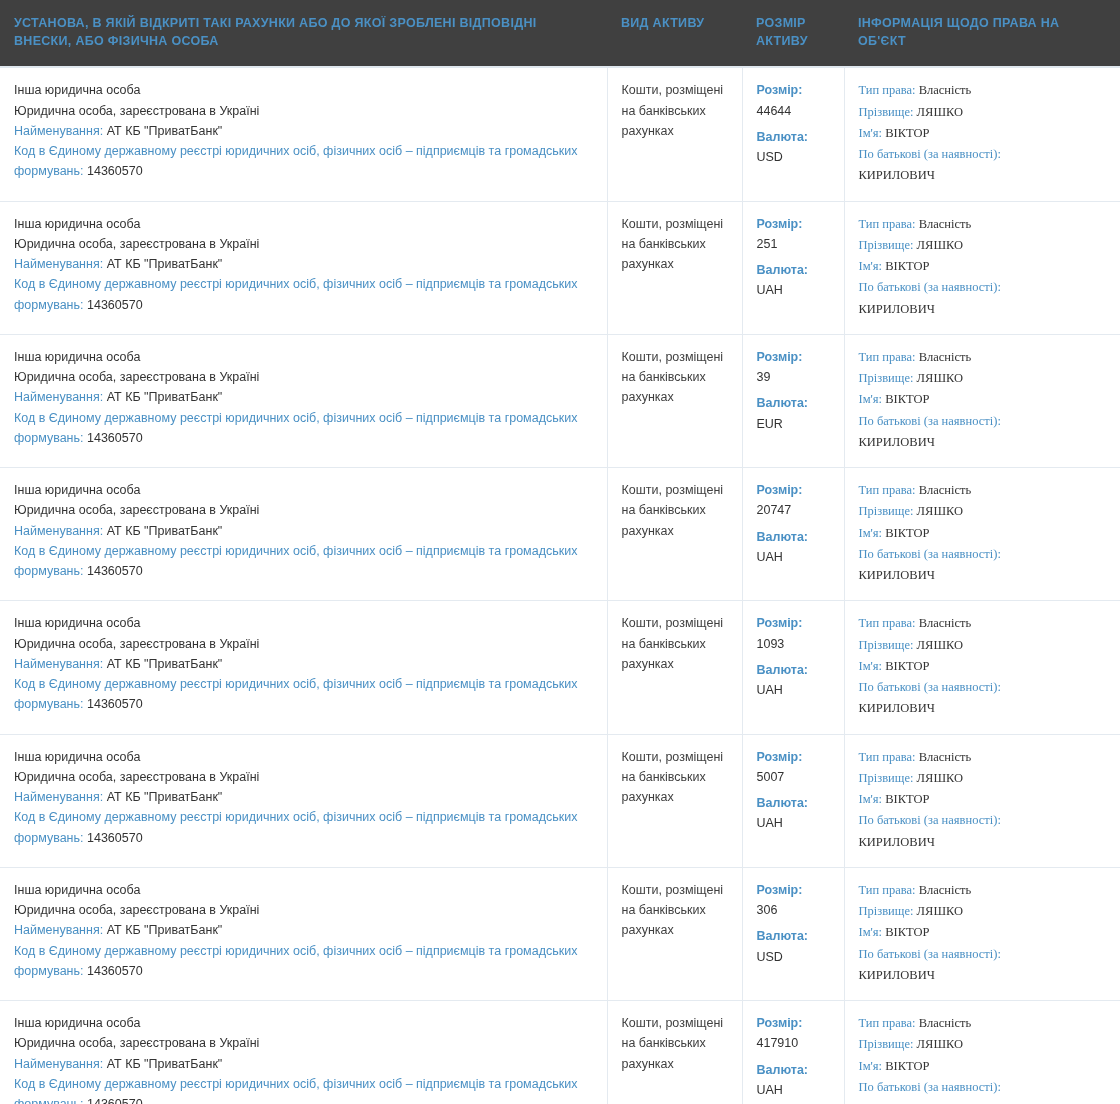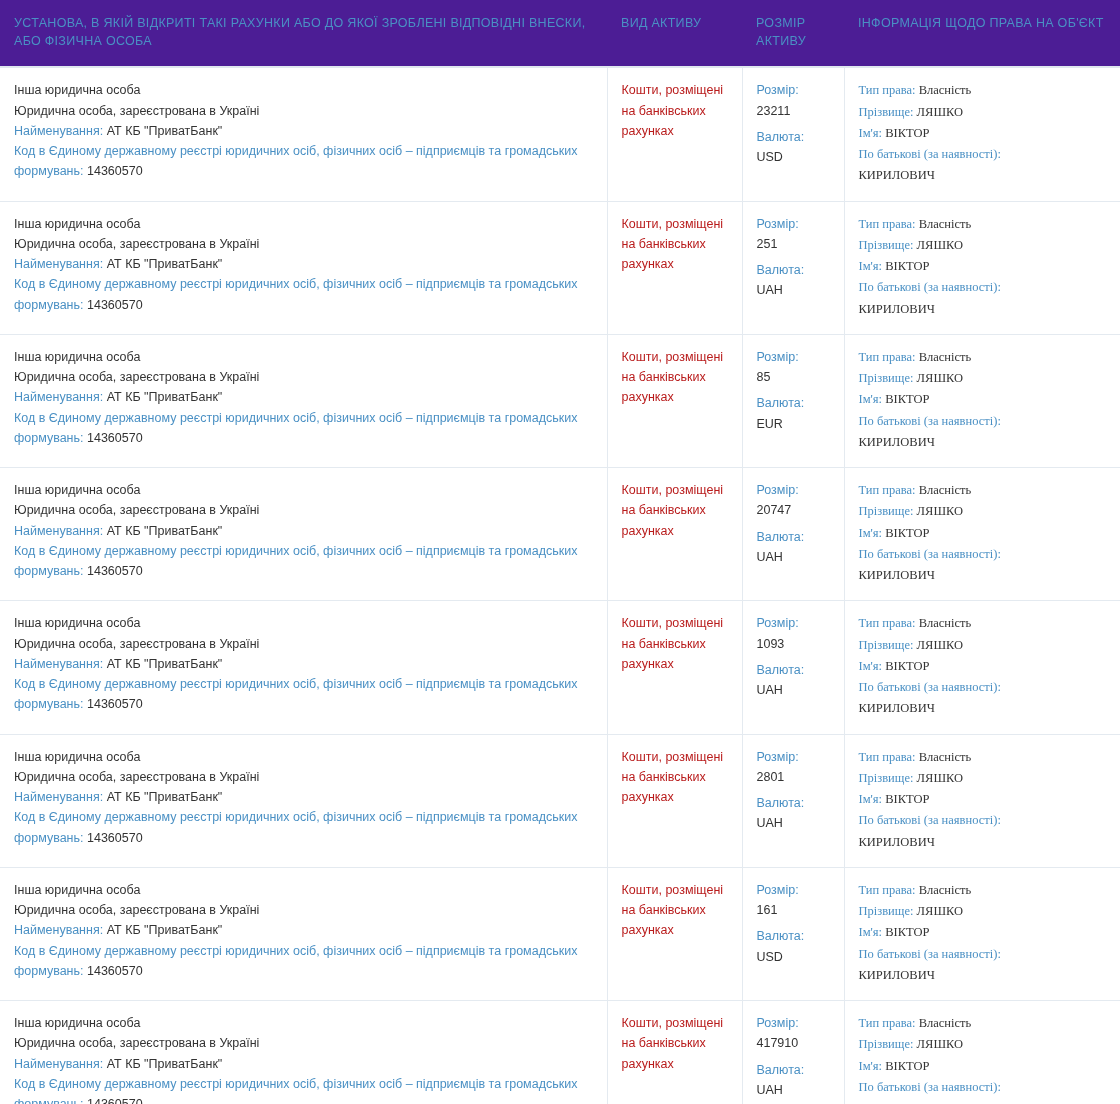--- a/index.html
+++ b/index.html
@@ -14,24 +14,24 @@
     min-height: 1104px;
     background: #ffffff;
     position: relative;
   }
   table.declaration-table {
     width: 1120px;
     border-collapse: collapse;
     table-layout: fixed;
   }
   table.declaration-table thead th {
-    background: #4c1d95;
+    background: #404040;
     color: #4a90c4;
     font-size: 12.5px;
-    font-weight: normal;
+    font-weight: bold;
     letter-spacing: 0.3px;
     text-transform: uppercase;
     text-align: left;
     vertical-align: top;
     padding: 14px 14px 16px 14px;
     border-bottom: 2px solid #dfe7ee;
     line-height: 1.45;
   }
   table.declaration-table thead th.col-institution { width: 607px; }
   table.declaration-table thead th.col-asset-type { width: 135px; }
@@ -53,23 +53,23 @@
 
   .lbl {
     color: #4a90c4;
   }
   .val {
     color: #333333;
   }
   .line { display: block; }
   .line-plain { color: #333333; }
   .rights-line { display: block; margin-bottom: 1px; font-family: Liberation Serif, serif; }
-  .asset-type-text { color: #b91c1c; display: block; line-height: 1.62; }
+  .asset-type-text { color: #404040; display: block; line-height: 1.62; }
   .size-block { display: block; }
-  .size-block .lbl { display: block; }
+  .size-block .lbl { display: block; font-weight: bold; }
   .size-block .val { display: block; margin-bottom: 6px; }
 </style>
 </head>
 <body>
 
 <div class="page">
   <table class="declaration-table">
     <thead>
       <tr>
         <th class="col-institution">УСТАНОВА, В ЯКІЙ ВІДКРИТІ ТАКІ РАХУНКИ АБО ДО ЯКОЇ ЗРОБЛЕНІ ВІДПОВІДНІ ВНЕСКИ, АБО ФІЗИЧНА ОСОБА</th>
@@ -85,21 +85,21 @@
             <span class="line line-plain">Юридична особа, зареєстрована в Україні</span>
             <span class="line"><span class="lbl">Найменування:</span> <span class="val">АТ КБ "ПриватБанк"</span></span>
             <span class="line"><span class="lbl">Код в Єдиному державному реєстрі юридичних осіб, фізичних осіб – підприємців та громадських формувань:</span> <span class="val">14360570</span></span>
           </td>
           <td class="cell-asset-type">
             <span class="asset-type-text">Кошти, розміщені на банківських рахунках</span>
           </td>
           <td class="cell-asset-size">
             <span class="size-block">
               <span class="lbl">Розмір:</span>
-              <span class="val">23211</span>
+              <span class="val">44644</span>
               <span class="lbl">Валюта:</span>
               <span class="val">USD</span>
             </span>
           </td>
           <td class="cell-rights">
             <span class="rights-line"><span class="lbl">Тип права:</span> <span class="val">Власність</span></span>
             <span class="rights-line"><span class="lbl">Прізвище:</span> <span class="val">ЛЯШКО</span></span>
             <span class="rights-line"><span class="lbl">Ім'я:</span> <span class="val">ВІКТОР</span></span>
             <span class="rights-line"><span class="lbl">По батькові (за наявності):</span></span>
             <span class="rights-line"><span class="val">КИРИЛОВИЧ</span></span>
@@ -137,21 +137,21 @@
             <span class="line line-plain">Юридична особа, зареєстрована в Україні</span>
             <span class="line"><span class="lbl">Найменування:</span> <span class="val">АТ КБ "ПриватБанк"</span></span>
             <span class="line"><span class="lbl">Код в Єдиному державному реєстрі юридичних осіб, фізичних осіб – підприємців та громадських формувань:</span> <span class="val">14360570</span></span>
           </td>
           <td class="cell-asset-type">
             <span class="asset-type-text">Кошти, розміщені на банківських рахунках</span>
           </td>
           <td class="cell-asset-size">
             <span class="size-block">
               <span class="lbl">Розмір:</span>
-              <span class="val">85</span>
+              <span class="val">39</span>
               <span class="lbl">Валюта:</span>
               <span class="val">EUR</span>
             </span>
           </td>
           <td class="cell-rights">
             <span class="rights-line"><span class="lbl">Тип права:</span> <span class="val">Власність</span></span>
             <span class="rights-line"><span class="lbl">Прізвище:</span> <span class="val">ЛЯШКО</span></span>
             <span class="rights-line"><span class="lbl">Ім'я:</span> <span class="val">ВІКТОР</span></span>
             <span class="rights-line"><span class="lbl">По батькові (за наявності):</span></span>
             <span class="rights-line"><span class="val">КИРИЛОВИЧ</span></span>
@@ -215,47 +215,47 @@
             <span class="line line-plain">Юридична особа, зареєстрована в Україні</span>
             <span class="line"><span class="lbl">Найменування:</span> <span class="val">АТ КБ "ПриватБанк"</span></span>
             <span class="line"><span class="lbl">Код в Єдиному державному реєстрі юридичних осіб, фізичних осіб – підприємців та громадських формувань:</span> <span class="val">14360570</span></span>
           </td>
           <td class="cell-asset-type">
             <span class="asset-type-text">Кошти, розміщені на банківських рахунках</span>
           </td>
           <td class="cell-asset-size">
             <span class="size-block">
               <span class="lbl">Розмір:</span>
-              <span class="val">2801</span>
-              <span class="lbl">Валюта:</span>
-              <span class="val">UAH</span>
-            </span>
-          </td>
-          <td class="cell-rights">
-            <span class="rights-line"><span class="lbl">Тип права:</span> <span class="val">Власність</span></span>
-            <span class="rights-line"><span class="lbl">Прізвище:</span> <span class="val">ЛЯШКО</span></span>
-            <span class="rights-line"><span class="lbl">Ім'я:</span> <span class="val">ВІКТОР</span></span>
-            <span class="rights-line"><span class="lbl">По батькові (за наявності):</span></span>
-            <span class="rights-line"><span class="val">КИРИЛОВИЧ</span></span>
-          </td>
-        </tr>
-        <tr>
-          <td class="cell-institution">
-            <span class="line line-plain">Інша юридична особа</span>
-            <span class="line line-plain">Юридична особа, зареєстрована в Україні</span>
-            <span class="line"><span class="lbl">Найменування:</span> <span class="val">АТ КБ "ПриватБанк"</span></span>
-            <span class="line"><span class="lbl">Код в Єдиному державному реєстрі юридичних осіб, фізичних осіб – підприємців та громадських формувань:</span> <span class="val">14360570</span></span>
-          </td>
-          <td class="cell-asset-type">
-            <span class="asset-type-text">Кошти, розміщені на банківських рахунках</span>
-          </td>
-          <td class="cell-asset-size">
-            <span class="size-block">
-              <span class="lbl">Розмір:</span>
-              <span class="val">161</span>
+              <span class="val">5007</span>
+              <span class="lbl">Валюта:</span>
+              <span class="val">UAH</span>
+            </span>
+          </td>
+          <td class="cell-rights">
+            <span class="rights-line"><span class="lbl">Тип права:</span> <span class="val">Власність</span></span>
+            <span class="rights-line"><span class="lbl">Прізвище:</span> <span class="val">ЛЯШКО</span></span>
+            <span class="rights-line"><span class="lbl">Ім'я:</span> <span class="val">ВІКТОР</span></span>
+            <span class="rights-line"><span class="lbl">По батькові (за наявності):</span></span>
+            <span class="rights-line"><span class="val">КИРИЛОВИЧ</span></span>
+          </td>
+        </tr>
+        <tr>
+          <td class="cell-institution">
+            <span class="line line-plain">Інша юридична особа</span>
+            <span class="line line-plain">Юридична особа, зареєстрована в Україні</span>
+            <span class="line"><span class="lbl">Найменування:</span> <span class="val">АТ КБ "ПриватБанк"</span></span>
+            <span class="line"><span class="lbl">Код в Єдиному державному реєстрі юридичних осіб, фізичних осіб – підприємців та громадських формувань:</span> <span class="val">14360570</span></span>
+          </td>
+          <td class="cell-asset-type">
+            <span class="asset-type-text">Кошти, розміщені на банківських рахунках</span>
+          </td>
+          <td class="cell-asset-size">
+            <span class="size-block">
+              <span class="lbl">Розмір:</span>
+              <span class="val">306</span>
               <span class="lbl">Валюта:</span>
               <span class="val">USD</span>
             </span>
           </td>
           <td class="cell-rights">
             <span class="rights-line"><span class="lbl">Тип права:</span> <span class="val">Власність</span></span>
             <span class="rights-line"><span class="lbl">Прізвище:</span> <span class="val">ЛЯШКО</span></span>
             <span class="rights-line"><span class="lbl">Ім'я:</span> <span class="val">ВІКТОР</span></span>
             <span class="rights-line"><span class="lbl">По батькові (за наявності):</span></span>
             <span class="rights-line"><span class="val">КИРИЛОВИЧ</span></span>

